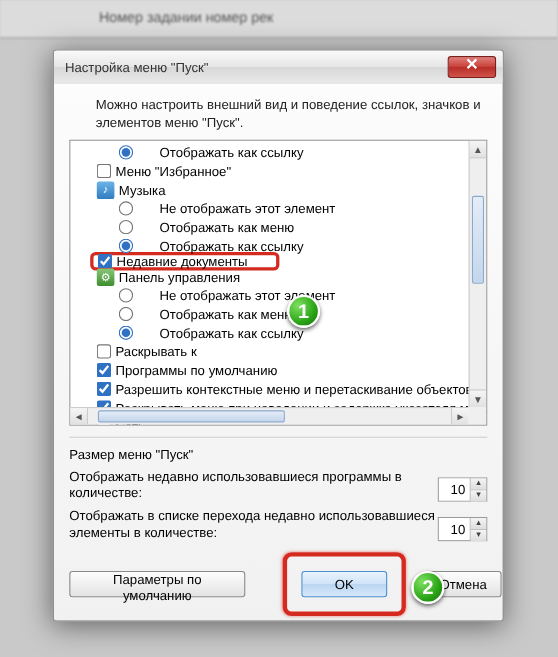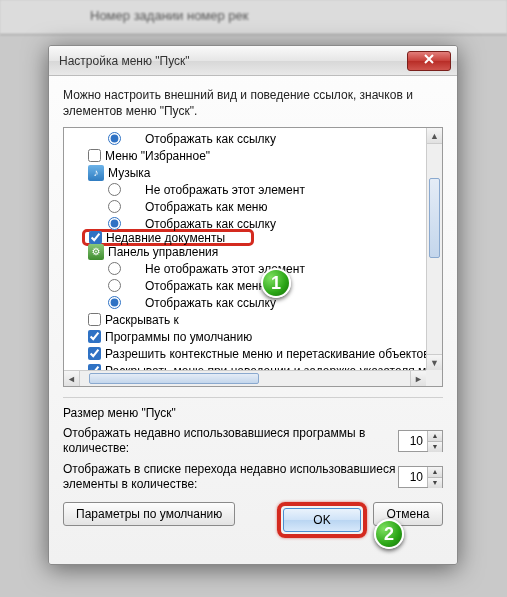--- a/index.html
+++ b/index.html
@@ -63,20 +63,21 @@
     font-weight: bold;
     cursor: pointer;
   }
   .body {
     padding: 12px 14px 10px 14px;
   }
   .desc {
     color: #222;
     margin-bottom: 8px;
     line-height: 1.3;
+    margin-left: 24px;
   }
   .listbox {
     width: 100%;
     height: 260px;
     border: 1px solid #9a9a9a;
     background: #fff;
     overflow: hidden;
     position: relative;
   }
   .listinner {
@@ -171,58 +172,58 @@
   .badge.b1{ left:261px; top:268px; z-index:20;}
   .badge.b2{ left:374px; top:519px; z-index:20;}
   .section2 {
     margin-top:10px;
     border-top:1px solid #d0d0d0;
     padding-top:8px;
   }
   .sec-title{margin-bottom:6px;}
   .numline{
     display:flex;
-    align-items:center;
+    align-items:flex-end;
     margin-bottom:6px;
   }
   .numline .lbl{flex:1; line-height:1.25;}
   .spinner{
     display:flex;
     align-items:stretch;
     height:22px;
     border:1px solid #9a9a9a;
     background:#fff;
   }
   .spinner input{
     width:28px;border:none;text-align:right;padding:0 4px;font:inherit;outline:none;
   }
   .spinbtns{display:flex;flex-direction:column;width:15px;border-left:1px solid #bbb;}
   .spinbtns div{flex:1;background:linear-gradient(#f4f4f4,#ddd);text-align:center;font-size:7px;line-height:10px;color:#444;}
   .spinbtns div:first-child{border-bottom:1px solid #bbb;}
   .btnrow{
     display:flex;
-    gap:6px;
+    gap:17px;
     margin-top:10px;
-    align-items:flex-start;
+    align-items:center;
   }
   .btn{
     height:24px;
     padding:0 12px;
     background:linear-gradient(#fdfdfd,#e3e3e3);
     border:1px solid #8a8a8a;
     border-radius:3px;
     font:inherit;
     cursor:pointer;
   }
   .btn.defaults{min-width:160px;}
   .spacer{flex:1;}
   .okwrap{
     border:4px solid #d42a1f;
     border-radius:8px;
-    padding:2px;
+    padding:13px;
     box-shadow:0 0 3px rgba(212,42,31,.6);
   }
   .btn.ok{
     min-width:78px;
     background:linear-gradient(#eaf3fc,#cfe3f8 49%,#b9d5f2 50%,#d7e8fa);
     border:1px solid #4b8fd0;
   }
   .btn.cancel{min-width:70px;}
 </style>
 </head>

